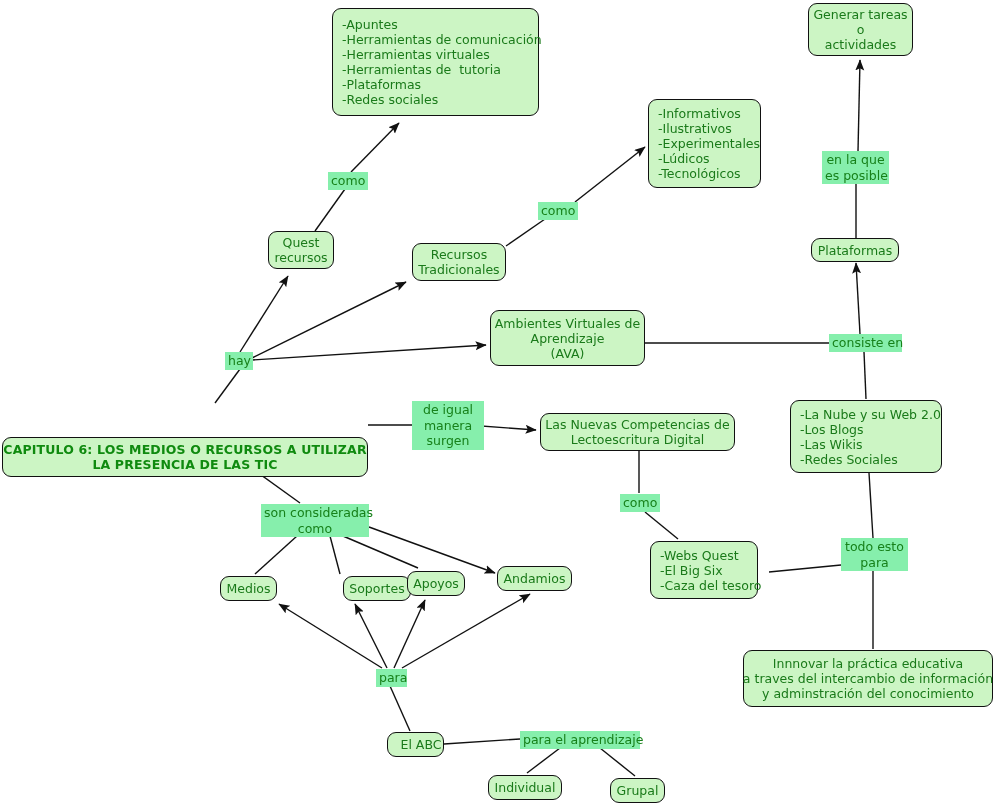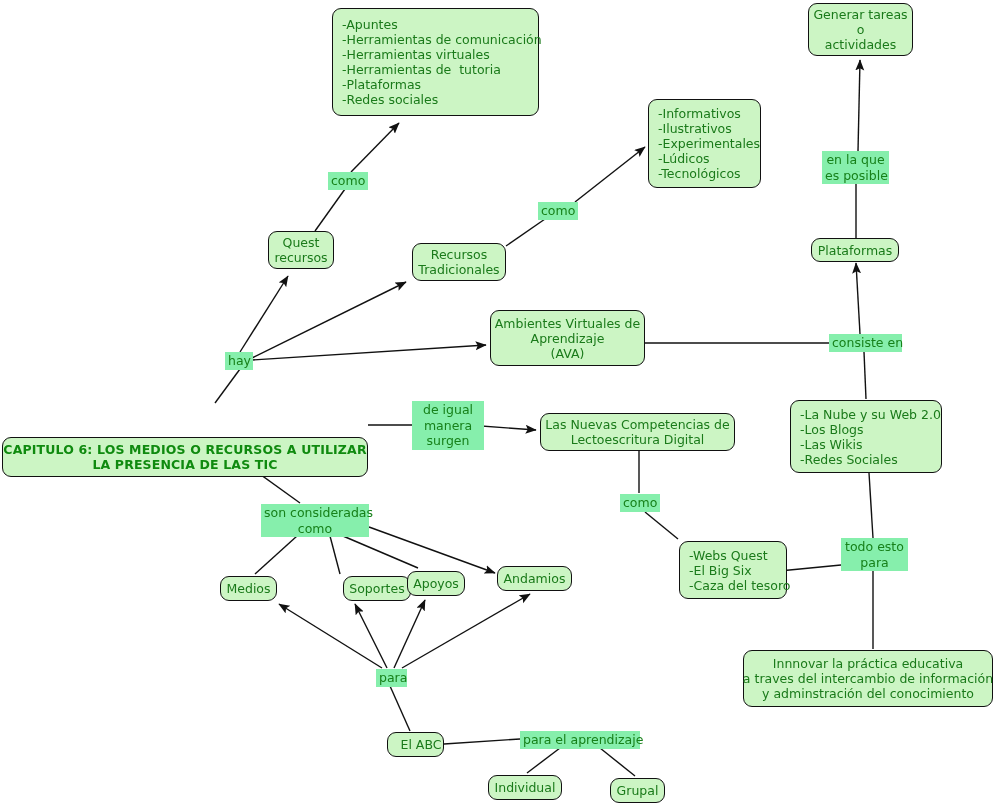--- a/index.html
+++ b/index.html
@@ -150,21 +150,21 @@
       <div class="node left-aligned" style="left: 790px; top: 400px; width: 152px; height: 73px;">
         <div class="line">-La Nube y su Web 2.0</div>
         <div class="line">-Los Blogs</div>
         <div class="line">-Las Wikis</div>
         <div class="line">-Redes Sociales</div>
       </div>
       <div class="node center-aligned" style="left: 540px; top: 413px; width: 195px; height: 38px;">
         <div class="line">Las Nuevas Competencias de</div>
         <div class="line">Lectoescritura Digital</div>
       </div>
-      <div class="node left-aligned" style="left: 679px; top: 541px; width: 108px; height: 58px;">
+      <div class="node left-aligned" style="left: 650px; top: 541px; width: 108px; height: 58px;">
         <div class="line">-Webs Quest</div>
         <div class="line">-El Big Six</div>
         <div class="line">-Caza del tesoro</div>
       </div>
       <div class="node center-aligned" style="left: 220px; top: 576px; width: 57px; height: 25px;">
         <div class="line">Medios</div>
       </div>
       <div class="node center-aligned" style="left: 310px; top: 576px; width: 68px; height: 25px; margin-left: 33px;">
         <div class="line">Soportes</div>
       </div>

